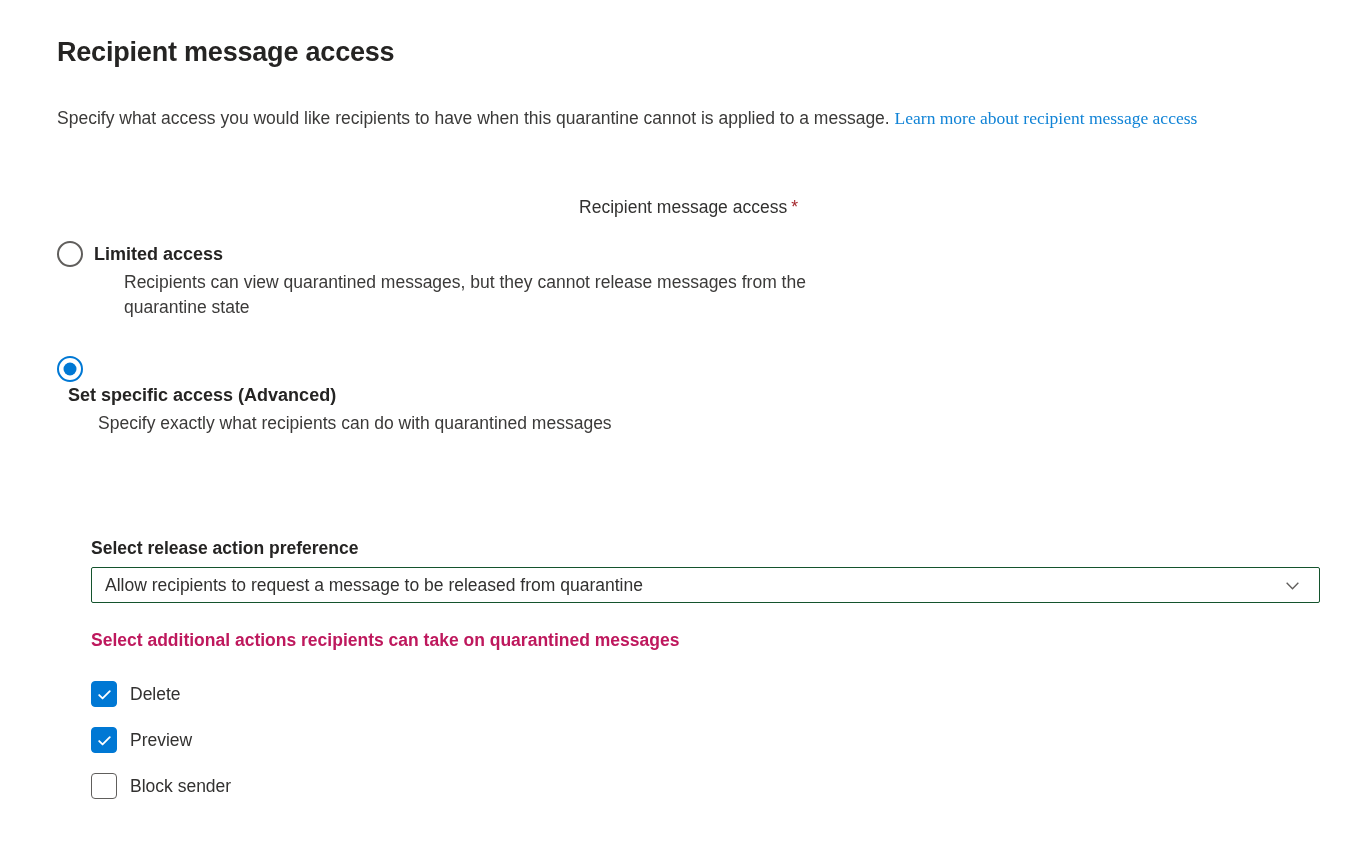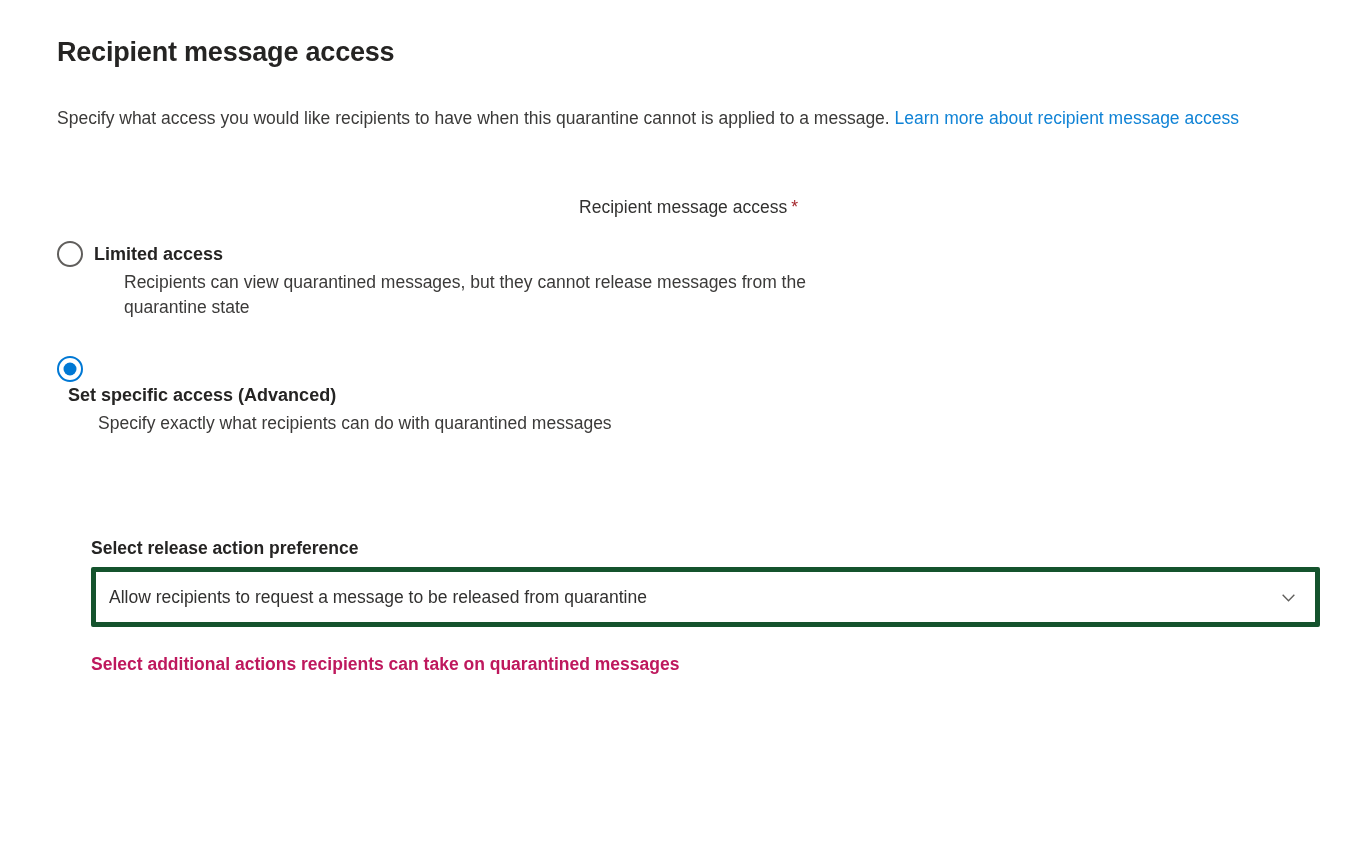--- a/index.html
+++ b/index.html
@@ -24,20 +24,21 @@
     margin-top: 36px;
     font-size: 17.5px;
     line-height: 29px;
     color: #3b3a39;
     max-width: 1270px;
   }
   .link {
     color: #1083d6;
     text-decoration: none;
     cursor: pointer;
+    font-family: Liberation Serif, serif;
   }
 
   .field-label {
     margin-top: 64px;
     font-size: 17.5px;
     line-height: 20px;
     color: #323130;
     text-align: center;
   }
   .required { color: #a4262c; margin-left: 4px; }
@@ -82,22 +83,22 @@
   .advanced { margin-left: 34px; margin-top: 102px; }
   .select-label {
     font-size: 17.5px;
     font-weight: 600;
     color: #252423;
     line-height: 20px;
   }
   .dropdown {
     margin-top: 9px;
     width: 1229px;
-    height: 60px;
-    border: 5px solid #14532d;
+    height: 36px;
+    border: 1px solid #14532d;
     border-radius: 2px;
     background: #fff;
     display: flex;
     align-items: center;
     padding: 0 18px 0 13px;
     cursor: pointer;
     justify-content: center;
   }
   .dropdown-value {
     font-size: 17.5px;
@@ -173,14 +174,42 @@
       <span class="dropdown-value">Allow recipients to request a message to be released from quarantine</span>
       <span class="chevron">
         <svg width="17" height="17" viewBox="0 0 16 16">
             <path d="M2.5 5.5l5.5 5.5 5.5-5.5" fill="none" stroke="#605e5c" stroke-width="1.3"></path>
           </svg>
       </span>
     </div>
 
     <div class="additional-label">Select additional actions recipients can take on quarantined messages</div>
 
+    <div class="check-group">
+
+      <div class="check-row">
+        <span class="checkbox checked">
+          <svg width="17" height="17" viewBox="0 0 16 16">
+              <path d="M3 8.5l3.2 3.2L13 4.8" fill="none" stroke="#ffffff" stroke-width="1.7" stroke-linecap="round" stroke-linejoin="round"></path>
+            </svg>
+        </span>
+        <span class="check-label">Delete</span>
+      </div>
+
+      <div class="check-row">
+        <span class="checkbox checked">
+          <svg width="17" height="17" viewBox="0 0 16 16">
+              <path d="M3 8.5l3.2 3.2L13 4.8" fill="none" stroke="#ffffff" stroke-width="1.7" stroke-linecap="round" stroke-linejoin="round"></path>
+            </svg>
+        </span>
+        <span class="check-label">Preview</span>
+      </div>
+
+      <div class="check-row">
+        <span class="checkbox">
+          
+        </span>
+        <span class="check-label">Block sender</span>
+      </div>
+
+    </div>
   </div>
 </div>
 
 </body></html>

